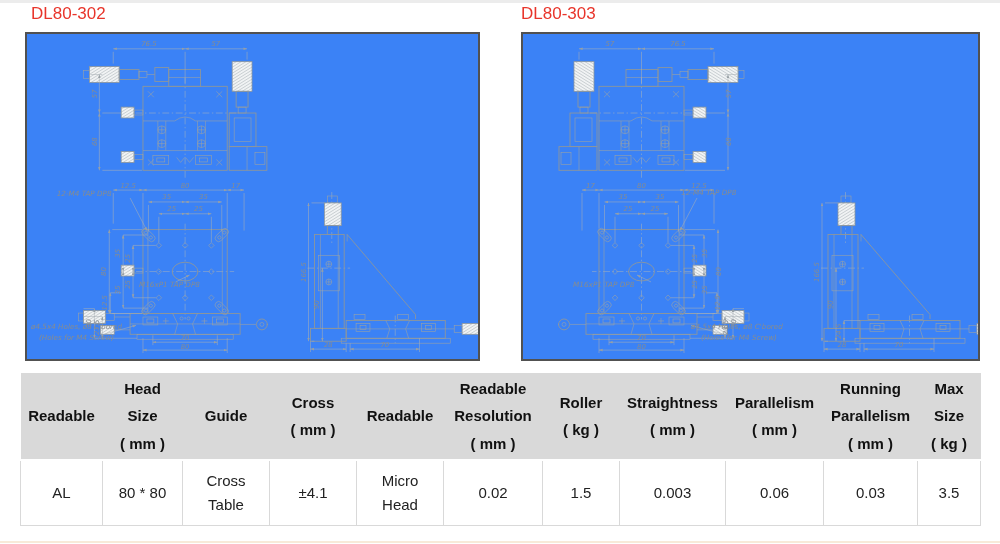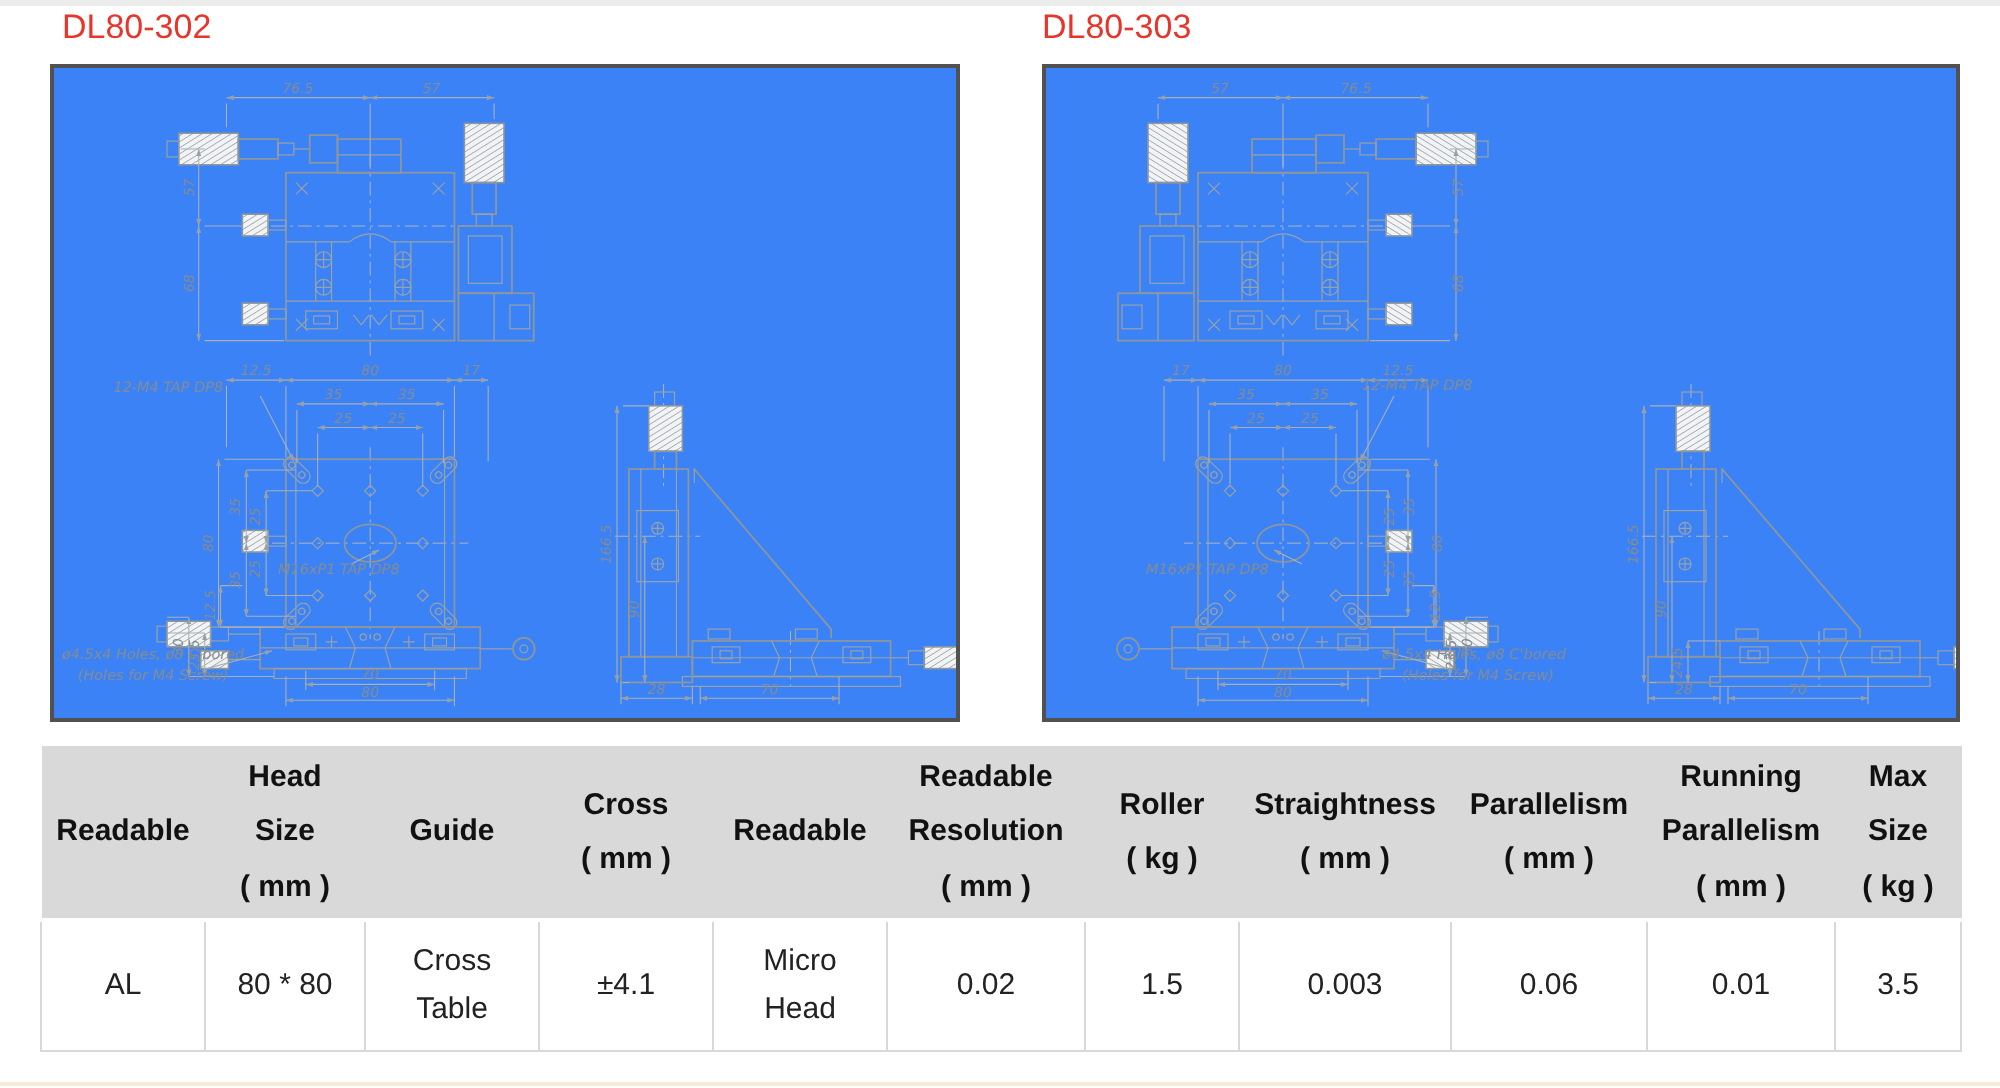--- a/index.html
+++ b/index.html
@@ -365,20 +365,20 @@
         <td>80 * 80</td>
         <td>Cross
 Table</td>
         <td>±4.1</td>
         <td>Micro
 Head</td>
         <td>0.02</td>
         <td>1.5</td>
         <td>0.003</td>
         <td>0.06</td>
-        <td>0.01</td>
+        <td>0.03</td>
         <td>3.5</td>
       </tr>
     </tbody>
   </table>
 
   <div class="botline"></div>
 </div>
 
 </body></html>

